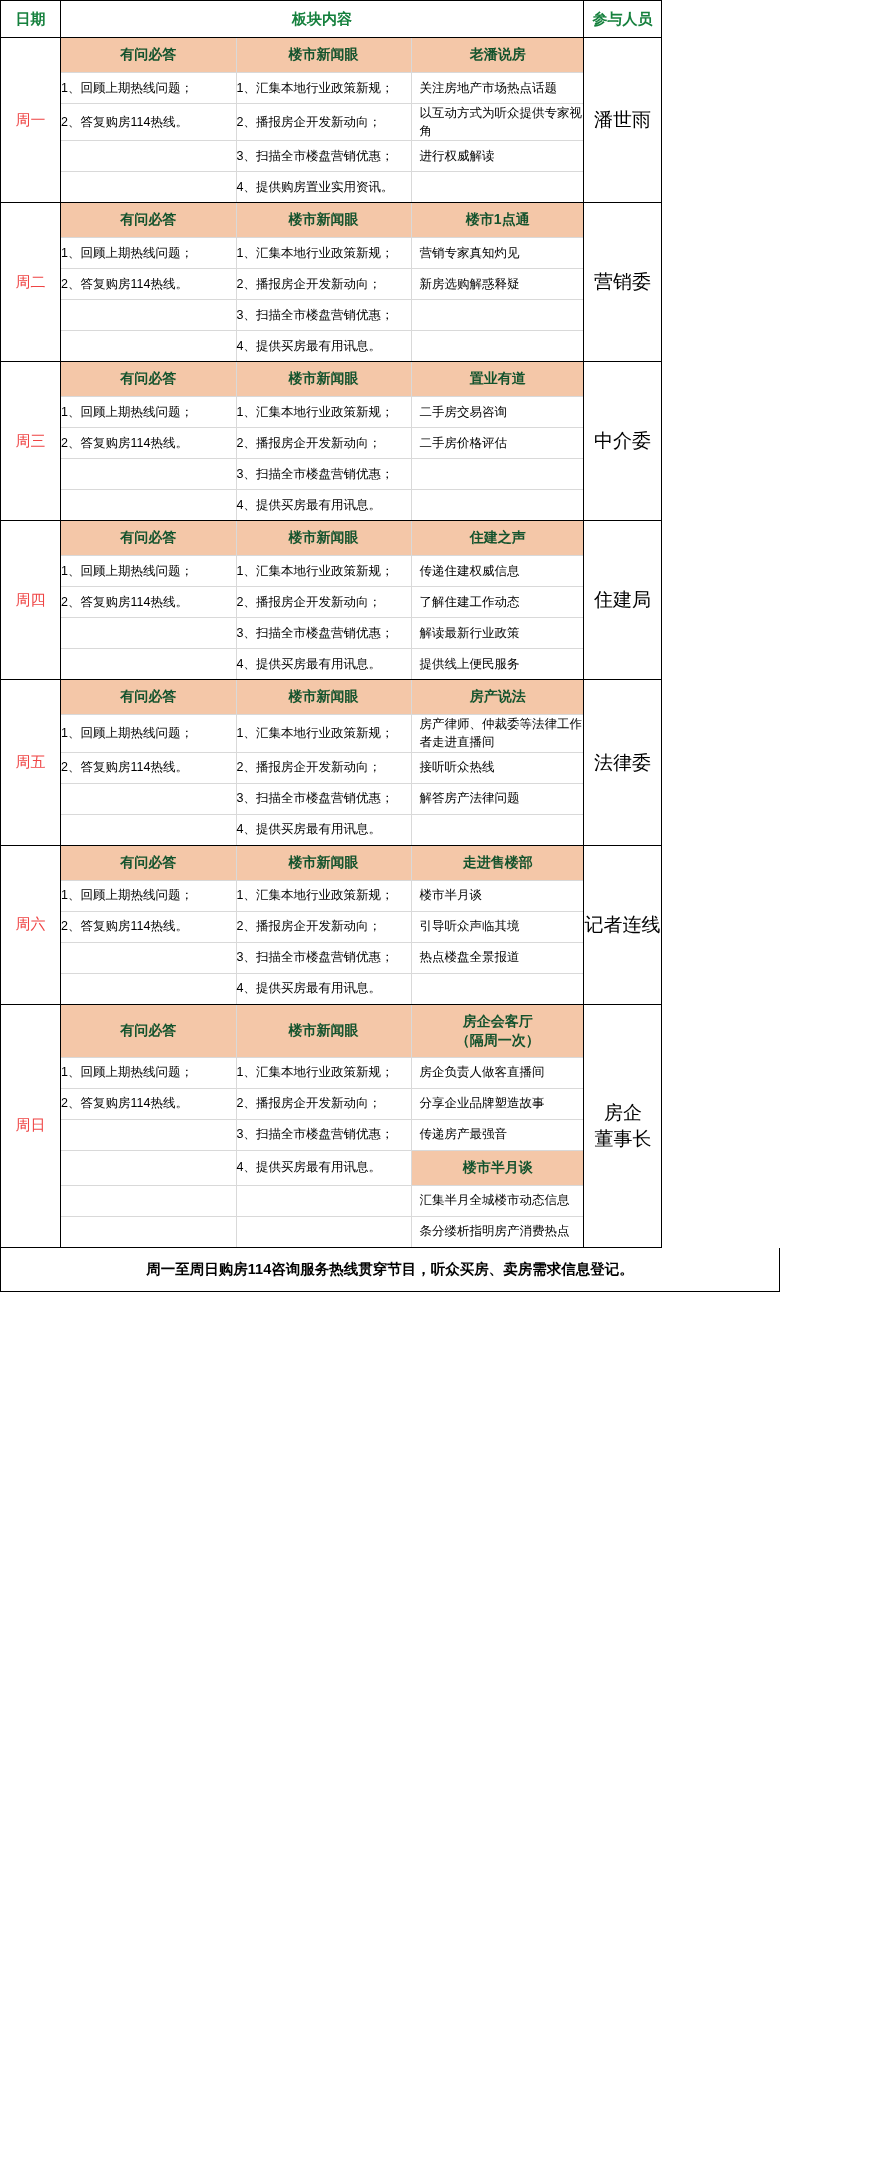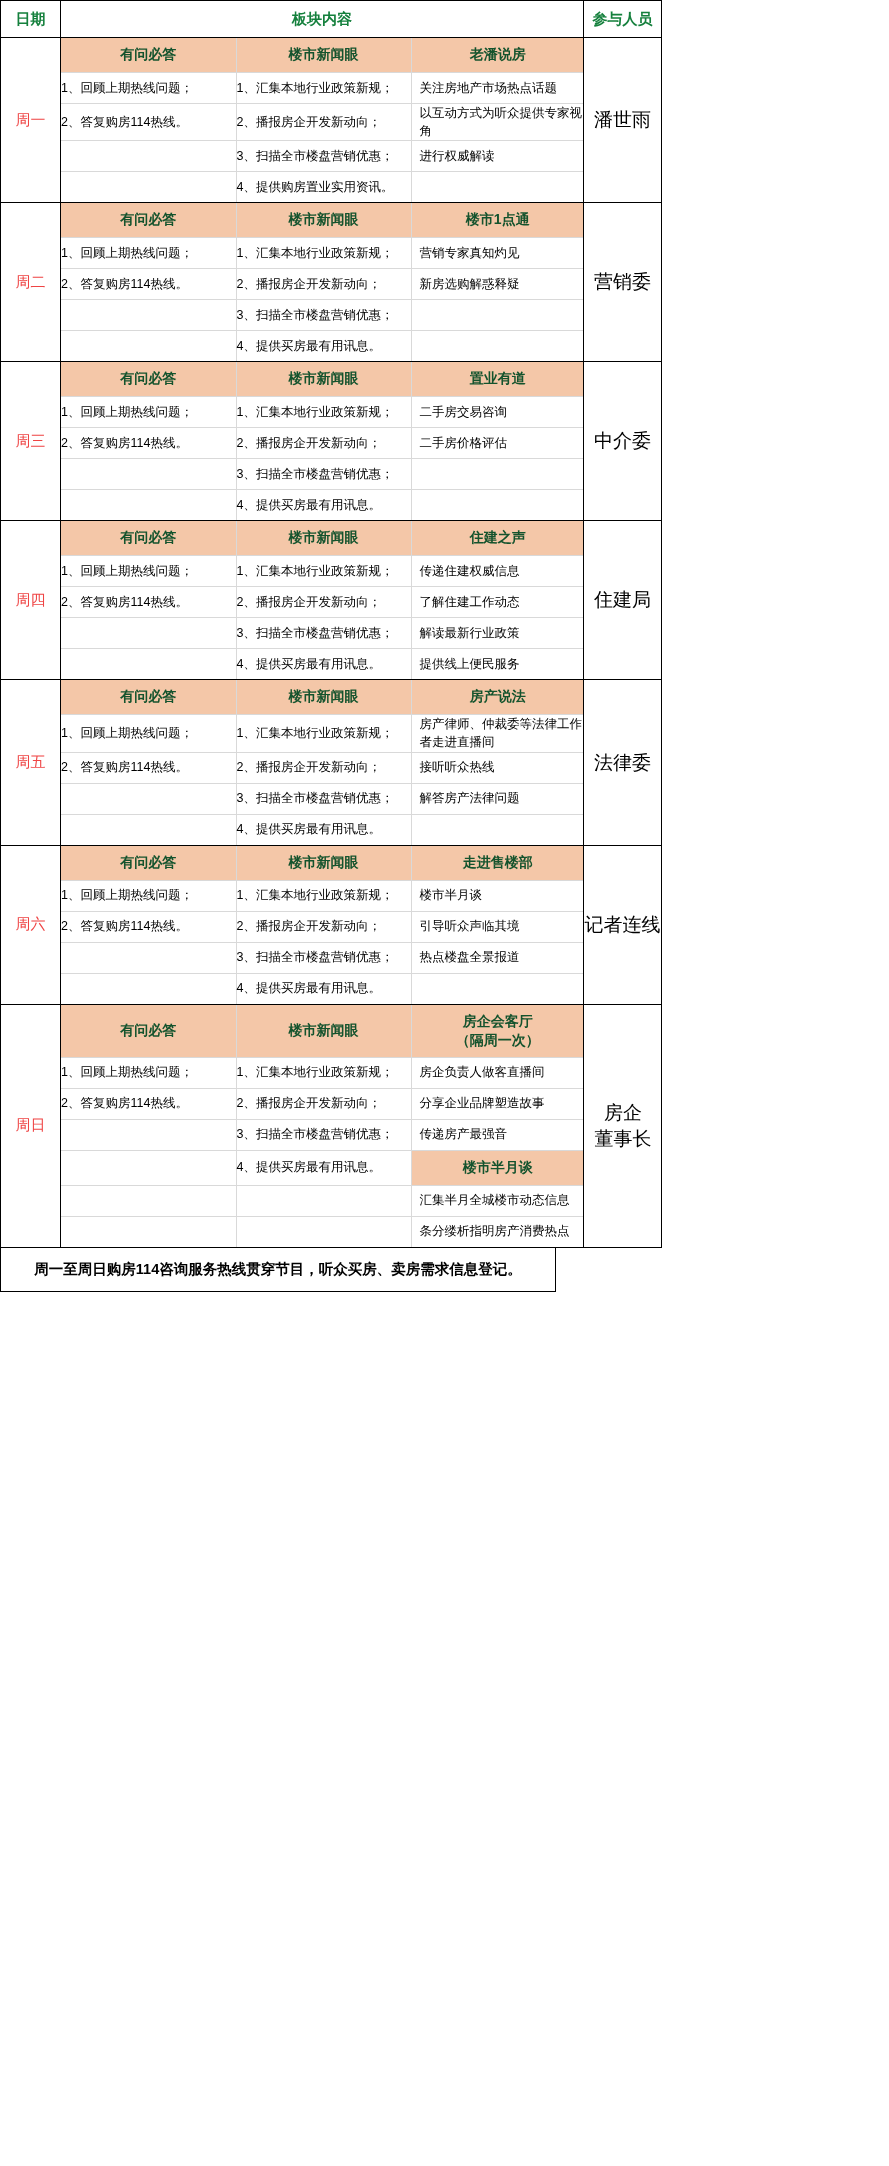--- a/index.html
+++ b/index.html
@@ -84,21 +84,21 @@
     padding-left: 8px;
   }
   .empty { height: 30px; }
   .footer {
     text-align: center;
     font-weight: bold;
     font-size: 14.5px;
     padding: 12px 6px;
     border: 1px solid #000;
     border-top: none;
-    width: 556px;
+    width: 780px;
     box-sizing: border-box;
     color: #000;
   }
   .w-day { width: 60px; }
   .w-c1 { width: 175px; }
   .w-c2 { width: 175px; }
   .w-c3 { width: 173px; }
   .w-person { width: 78px; }
 </style>
 </head>

